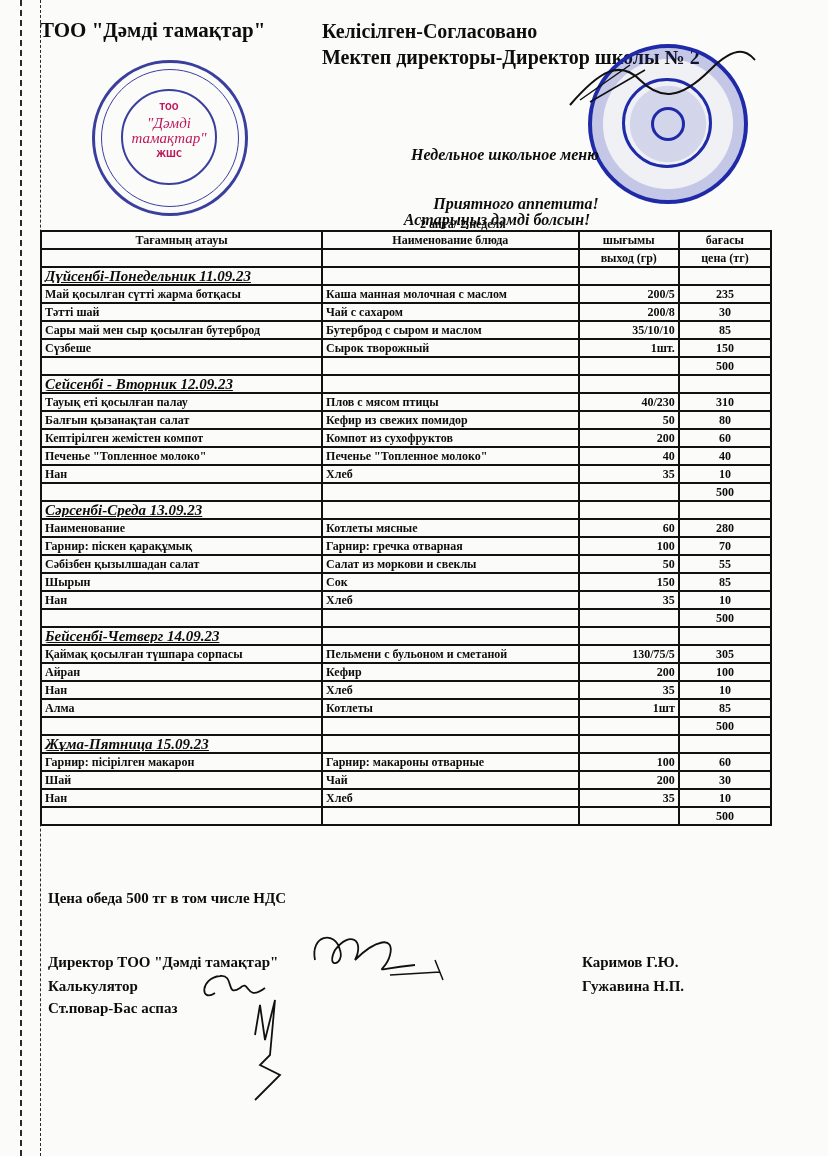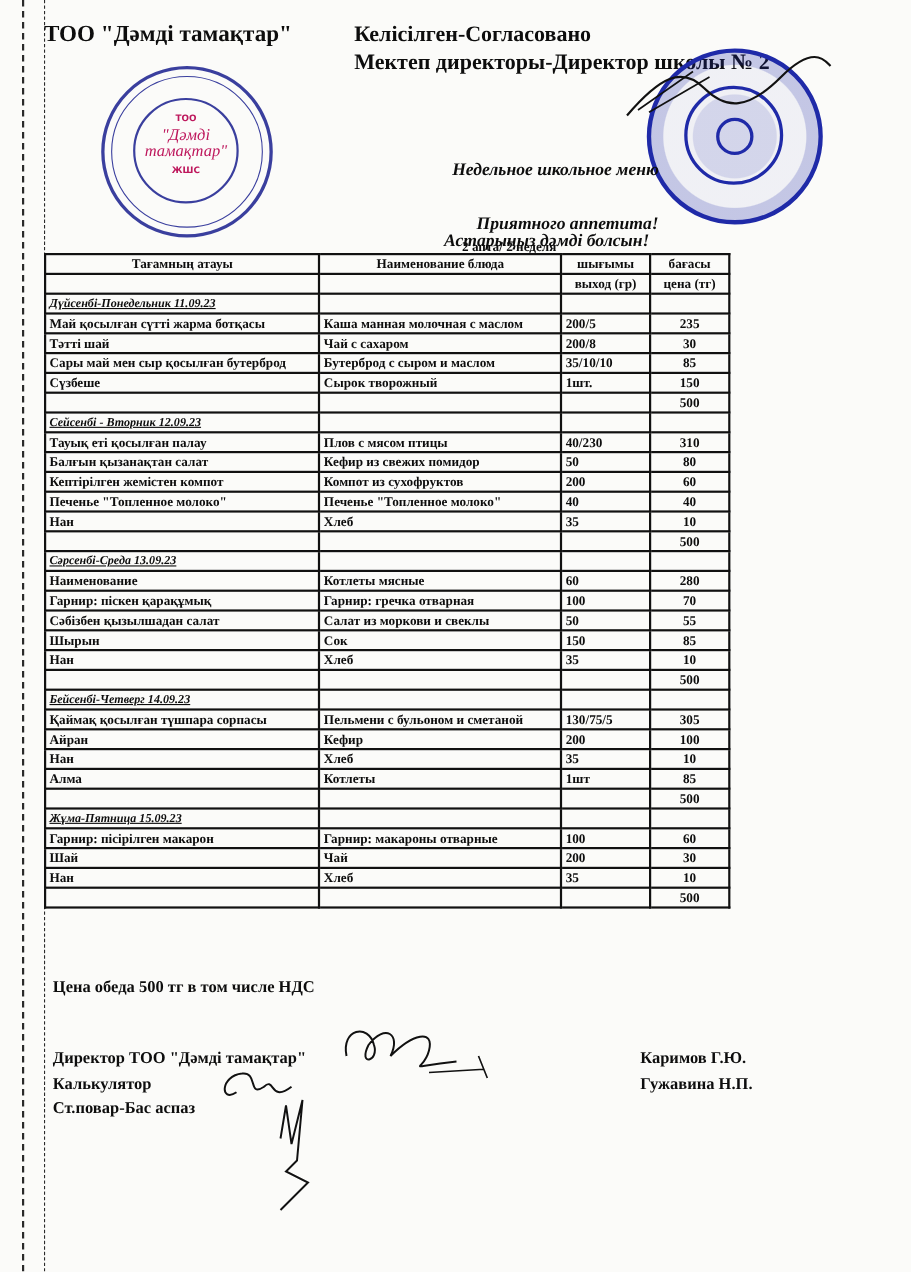--- a/index.html
+++ b/index.html
@@ -22,28 +22,28 @@
   .stamp-left { left: 92px; top: 60px; width: 150px; height: 150px; border: 3px solid #3a3f9e; }
   .stamp-left .inner { position: absolute; left: 26px; top: 26px; width: 92px; height: 92px; border: 2px solid #3a3f9e; border-radius: 50%; text-align: center; color: #be185d; }
   .stamp-left .ring { position: absolute; inset: 6px; border: 1px solid #3a3f9e; border-radius: 50%; }
   .stamp-left .too { font-family: "DejaVu Sans", sans-serif; font-size: 8px; margin-top: 12px; font-weight: bold; }
   .stamp-left .nm { font-style: italic; font-size: 15px; line-height: 15px; margin-top: 4px; }
   .stamp-left .zhsh { font-family: "DejaVu Sans", sans-serif; font-size: 8px; font-weight: bold; margin-top: 4px; }
   .stamp-right { left: 588px; top: 44px; width: 152px; height: 152px; border: 4px solid #1f2aa8; background: radial-gradient(circle, rgba(31,42,168,0.18) 0 35%, rgba(31,42,168,0.05) 36% 60%, rgba(31,42,168,0.25) 61% 100%); }
   .stamp-right .inner { position: absolute; left: 30px; top: 30px; width: 84px; height: 84px; border: 3px solid #1f2aa8; border-radius: 50%; }
   .stamp-right .emblem { position: absolute; left: 26px; top: 26px; width: 28px; height: 28px; border: 3px solid #1f2aa8; border-radius: 50%; }
 
-  table.menu { position: absolute; left: 40px; top: 230px; width: 624px; border-collapse: collapse; font-size: 12px; font-weight: bold; font-family: "Liberation Serif", serif; }
+  table.menu { position: absolute; left: 40px; top: 230px; width: 732px; border-collapse: collapse; font-size: 12px; font-weight: bold; font-family: "Liberation Serif", serif; }
   table.menu td, table.menu th { border: 2px solid #111; padding: 0 3px; height: 16px; line-height: 16px; white-space: nowrap; overflow: hidden; }
   table.menu th { font-size: 12px; text-align: center; font-weight: bold; }
   .c-kz { width: 276px; }
   .c-ru { width: 252px; margin-left: 23px; }
-  .c-out { width: 94px; text-align: left; }
+  .c-out { width: 94px; text-align: right; }
   .c-price { width: 86px; text-align: center; }
-  .day { font-style: italic; text-decoration: underline; font-size: 11px; border-radius: 7px; }
+  .day { font-style: italic; text-decoration: underline; font-size: 15px; border-radius: 7px; }
 
   .footer-note { left: 48px; top: 890px; font-size: 15px; font-weight: bold; }
   .sign { font-size: 15px; font-weight: bold; }
   .s1 { left: 48px; top: 954px; }
   .s2 { left: 48px; top: 978px; }
   .s3 { left: 48px; top: 1000px; }
   .n1 { left: 582px; top: 954px; }
   .n2 { left: 582px; top: 978px; }
   svg.sig { position: absolute; }
 </style>

